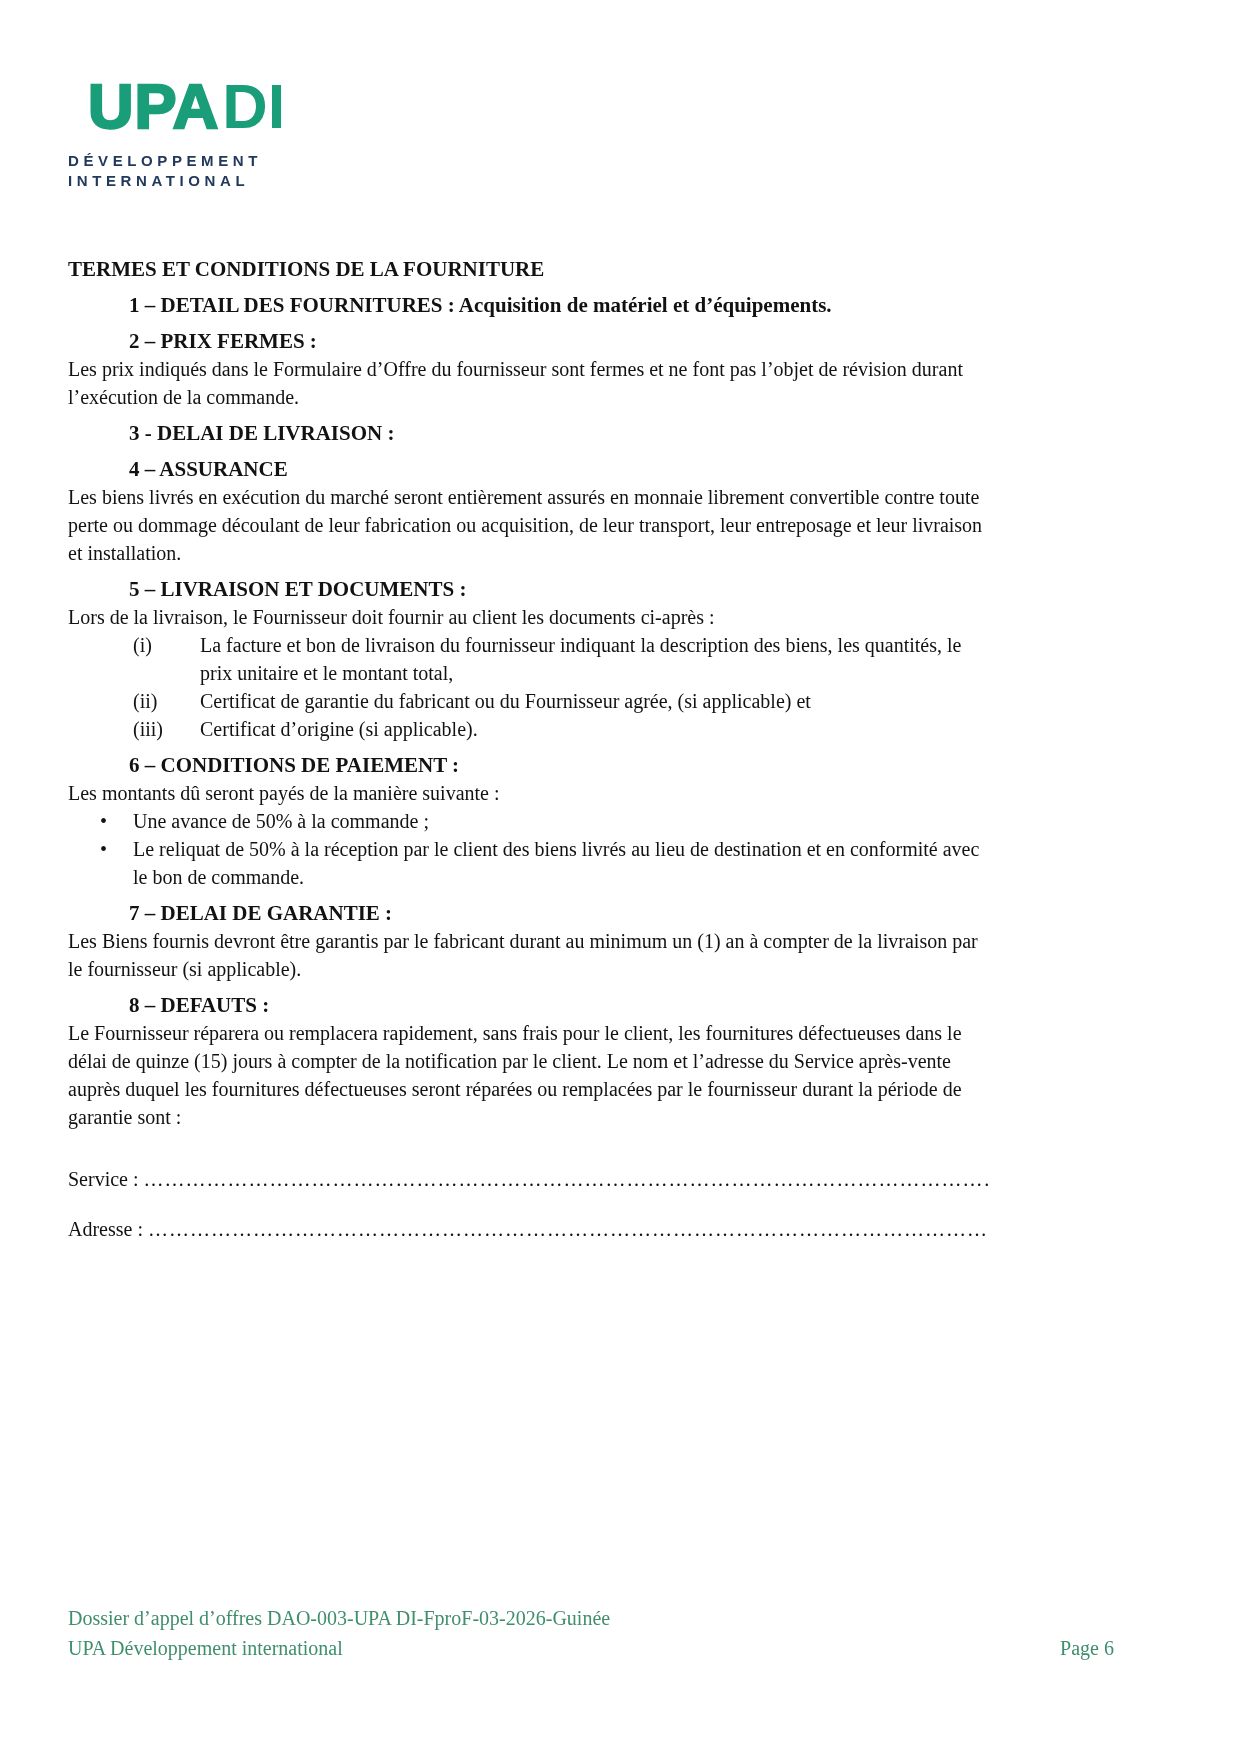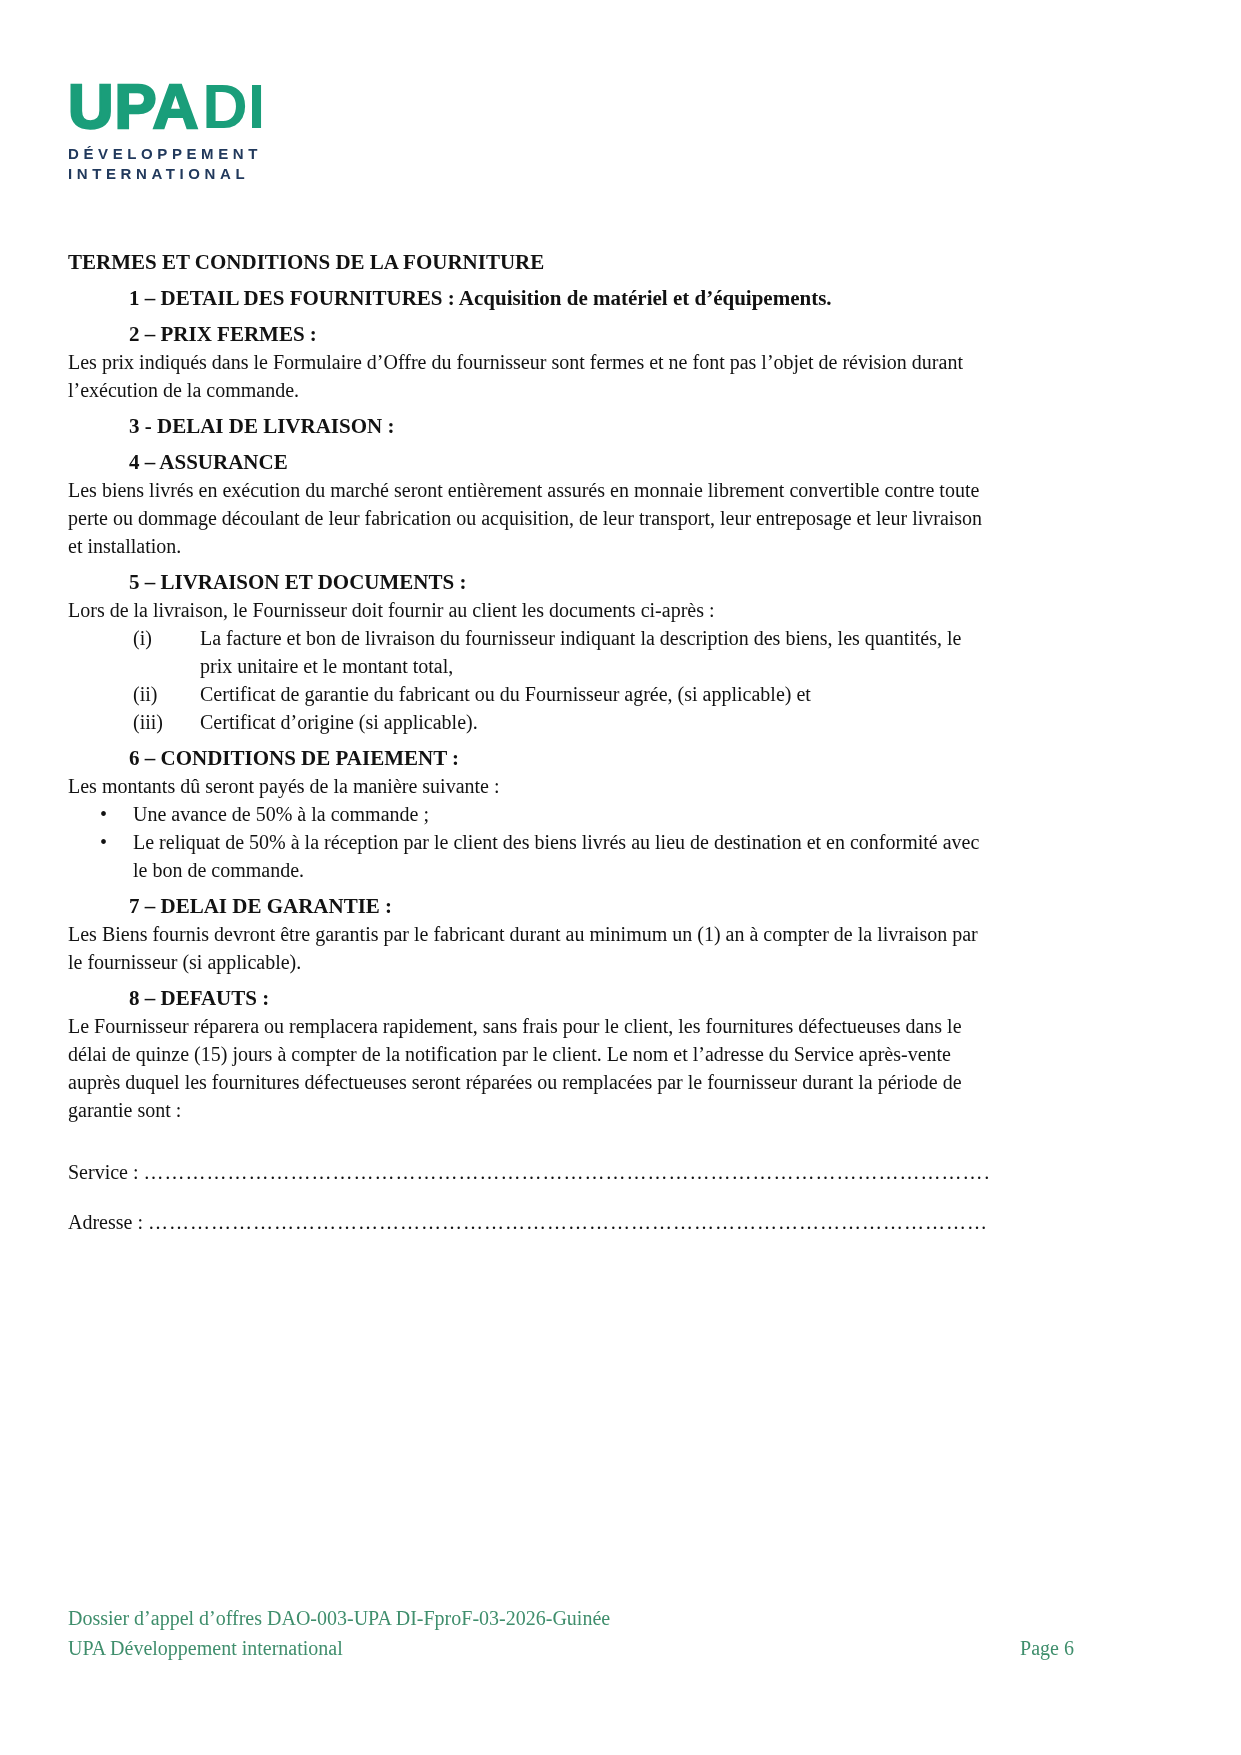--- a/index.html
+++ b/index.html
@@ -14,30 +14,30 @@
     overflow:hidden;
   }
   
   .wordmark{
     font-family:"Liberation Sans",sans-serif;
     font-weight:bold;
     font-size:63px;line-height:62px;
     color:var(--green,#1A9E7A);
     letter-spacing:0;
   }
-  .wordmark .upa{-webkit-text-stroke:2.5px var(--green,#1A9E7A);letter-spacing:1px;}
+  .wordmark .upa{-webkit-text-stroke:2.5px var(--green,#1A9E7A);letter-spacing:1px;margin-left:20px;}
   .wordmark .di{margin-left:3px;}
   .logo-sub{
     font-family:"Liberation Sans",sans-serif;
     font-weight:bold;
     font-size:15px;line-height:20px;
     letter-spacing:4.6px;
     color:var(--navy,#21395C);
   }
-  .logo-sub.first{margin-top:7px;}
+  .logo-sub.first{margin-top:14px;}
   
   .doc-title{
     font-size:21px;font-weight:bold;
     margin:64px 0 0 0;line-height:28px;
   }
   .text-col{width:922px;}
   .s-heading{
     font-size:21px;font-weight:bold;
     padding-left:61px;
     margin-top:8px;
@@ -55,21 +55,21 @@
   .field-row{line-height:28px;white-space:nowrap;overflow:hidden;}
   .field-row + .field-row{margin-top:22px;}
   .field-dots{letter-spacing:1px;}
   
   .footer{
     position:absolute;left:68px;right:69px;top:1603px;
     font-size:20px;line-height:30px;
     color:var(--footer-green,#3F8E6C);
   }
   .footer-row{display:flex;justify-content:space-between;align-items:baseline;}
-  .pagenum{margin-right:98px;}
+  .pagenum{margin-right:58px;}
 </style>
 </head>
 <body>
 
 <div class="page">
 
   <header>
     <div class="wordmark"><span class="upa">UPA</span><span class="di">DI</span></div>
     <div class="logo-sub first">DÉVELOPPEMENT</div>
     <div class="logo-sub">INTERNATIONAL</div>

